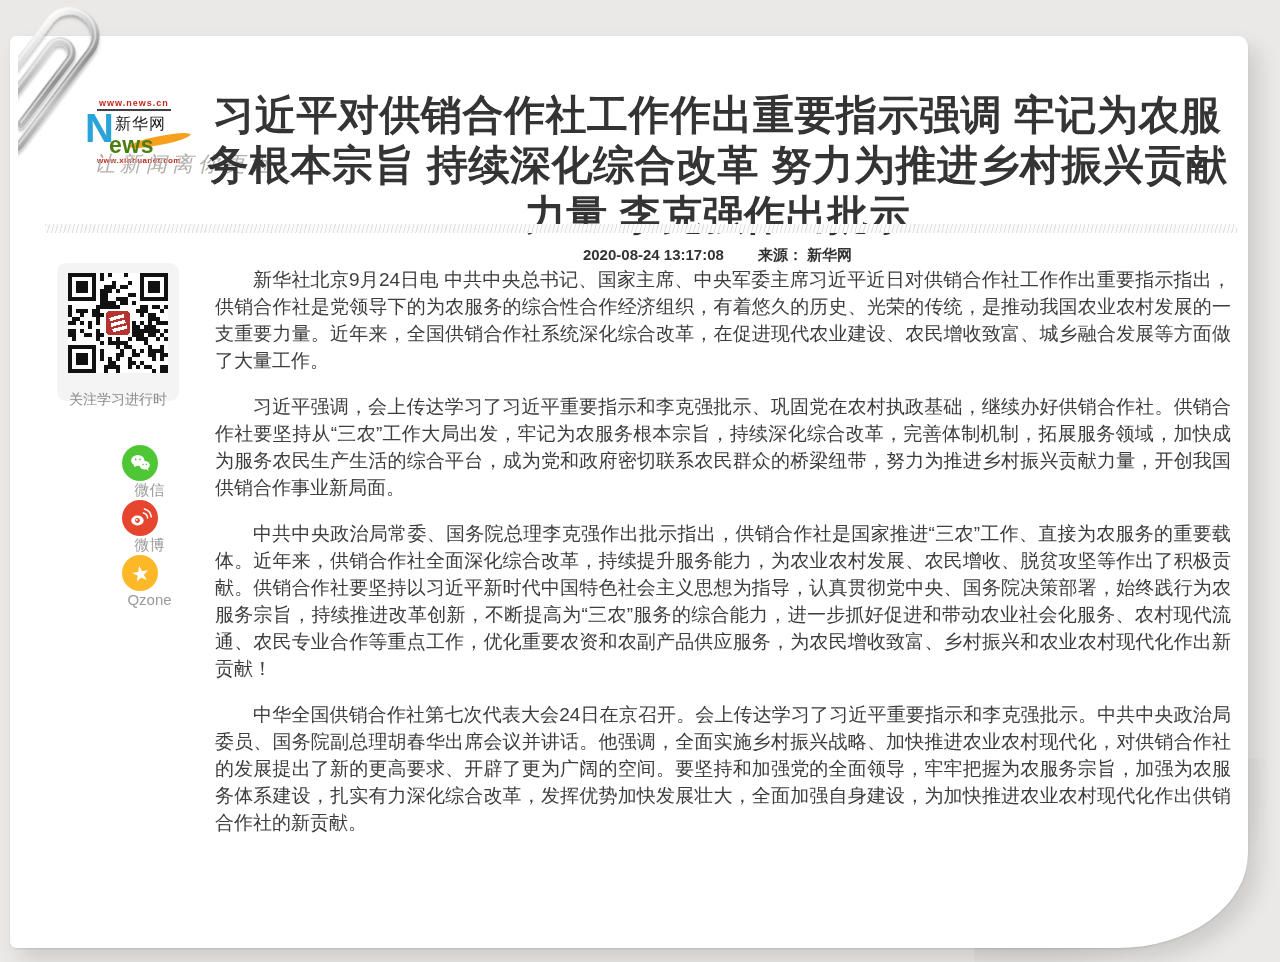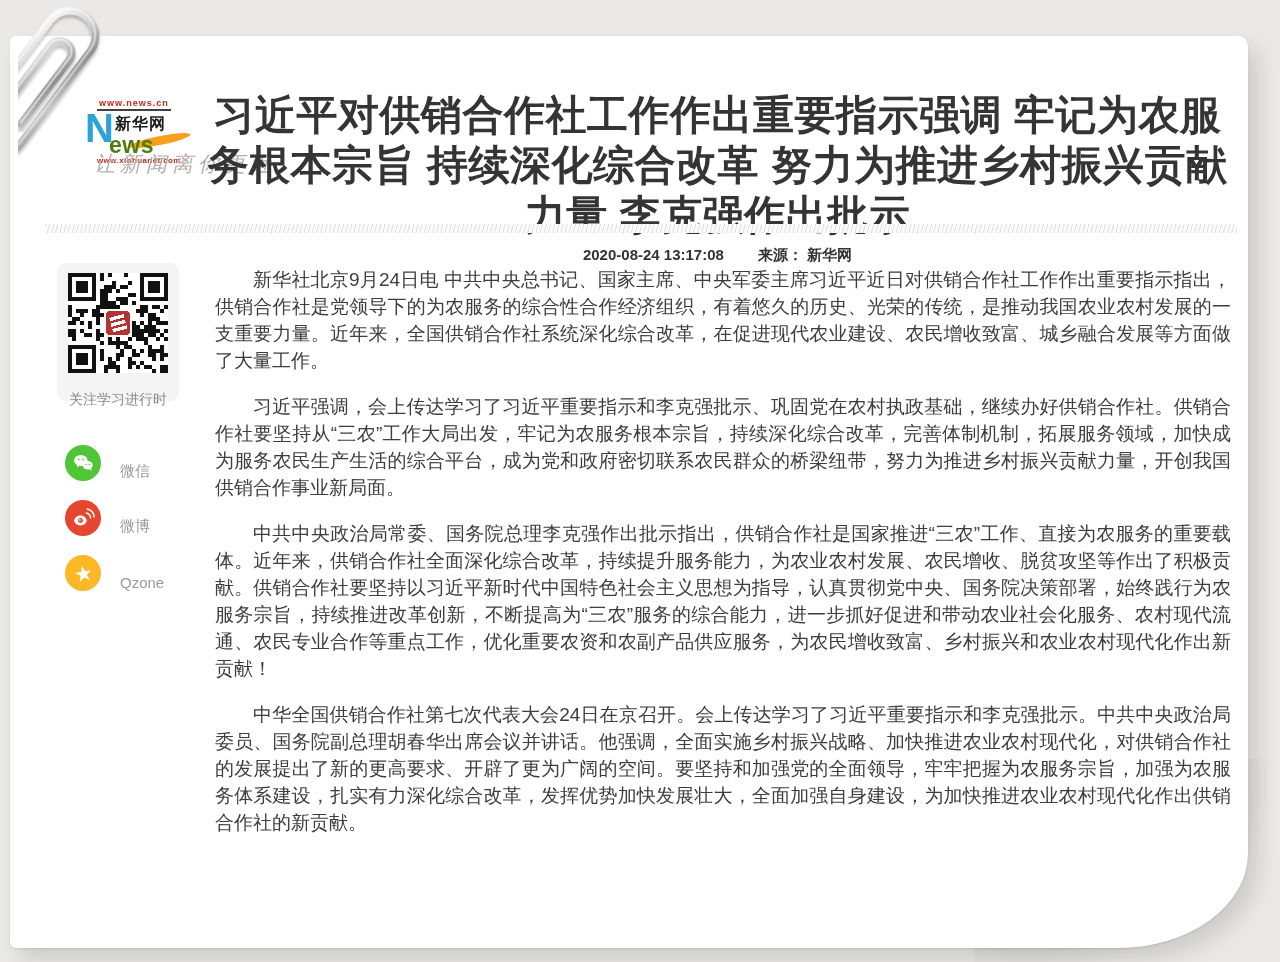--- a/index.html
+++ b/index.html
@@ -27,21 +27,21 @@
     pointer-events:none;
   }
   
   .logo{position:absolute;left:75px;top:56px;width:120px;}
   .logo-url-top{
     color:#c5271b;font-size:9px;font-weight:bold;letter-spacing:1px;
     border-bottom:2px solid #404040;display:inline-block;padding:0 2px 1px 2px;margin-left:12px;
   }
   .logo-art{position:relative;height:44px;margin-top:1px;}
   .logo-n{position:absolute;left:0;top:-4px;font-size:40px;font-weight:bold;color:#2aa3d8;line-height:1;}
-  .logo-cn{position:absolute;left:30px;top:2px;font-size:16px;font-weight:bold;color:#1b1b1b;letter-spacing:1px;}
+  .logo-cn{position:absolute;left:30px;top:2px;font-size:16px;font-weight:normal;color:#1b1b1b;letter-spacing:1px;}
   .logo-ews{position:absolute;left:24px;top:20px;font-size:23px;font-weight:bold;color:#4d7c0f;letter-spacing:.5px;}
   .logo-swoosh{
     position:absolute;left:44px;top:24px;width:62px;height:9px;background:#f7a01e;
     border-radius:60% 100% 60% 100%;transform:rotate(-13deg);
   }
   .logo-url-bottom{color:#c5271b;font-size:8px;font-weight:bold;margin-left:12px;letter-spacing:.4px;}
   .slogan{
     position:absolute;left:45px;top:114px;width:360px;
     font-family:"DejaVu Serif","Liberation Serif",serif;font-style:italic;
     color:#b3aeaa;font-size:21px;letter-spacing:5px;white-space:nowrap;margin-left:39px;
@@ -60,21 +60,21 @@
     background:repeating-linear-gradient(105deg,#e1e1e1 0 1px,#fbfbfb 1px 4px);
   }
   
   .qr-panel{
     position:absolute;left:47px;top:227px;width:122px;height:138px;
     background:#f4f4f4;border-radius:9px;text-align:center;
   }
   .qr-panel svg{display:block;margin:10px auto 0 auto;}
   .qr-caption{font-size:14px;color:#8a8a8a;margin-top:18px;}
   .share{position:absolute;left:55px;top:409px;width:150px;}
-  .share-item{display:flex;align-items:flex-end;height:36px;margin-bottom:19px;cursor:pointer;}
+  .share-item{display:flex;align-items:center;height:36px;margin-bottom:19px;cursor:pointer;flex-direction:column;}
   .share-circle{
     width:36px;height:36px;border-radius:50%;flex:0 0 36px;
     display:flex;align-items:center;justify-content:center;
   }
   .share-circle.wechat{background:#4fc635;}
   .share-circle.weibo{background:#e6452f;}
   .share-circle.qzone{background:#fcb827;}
   .share-label{margin-left:19px;font-size:15px;color:#9a9a9a;}
   .qzone-star{color:#fff;font-size:21px;transform:rotate(-10deg);line-height:1;}
   

